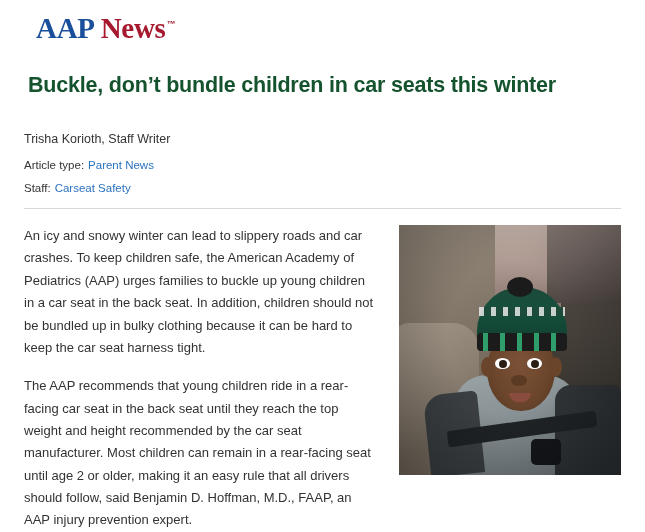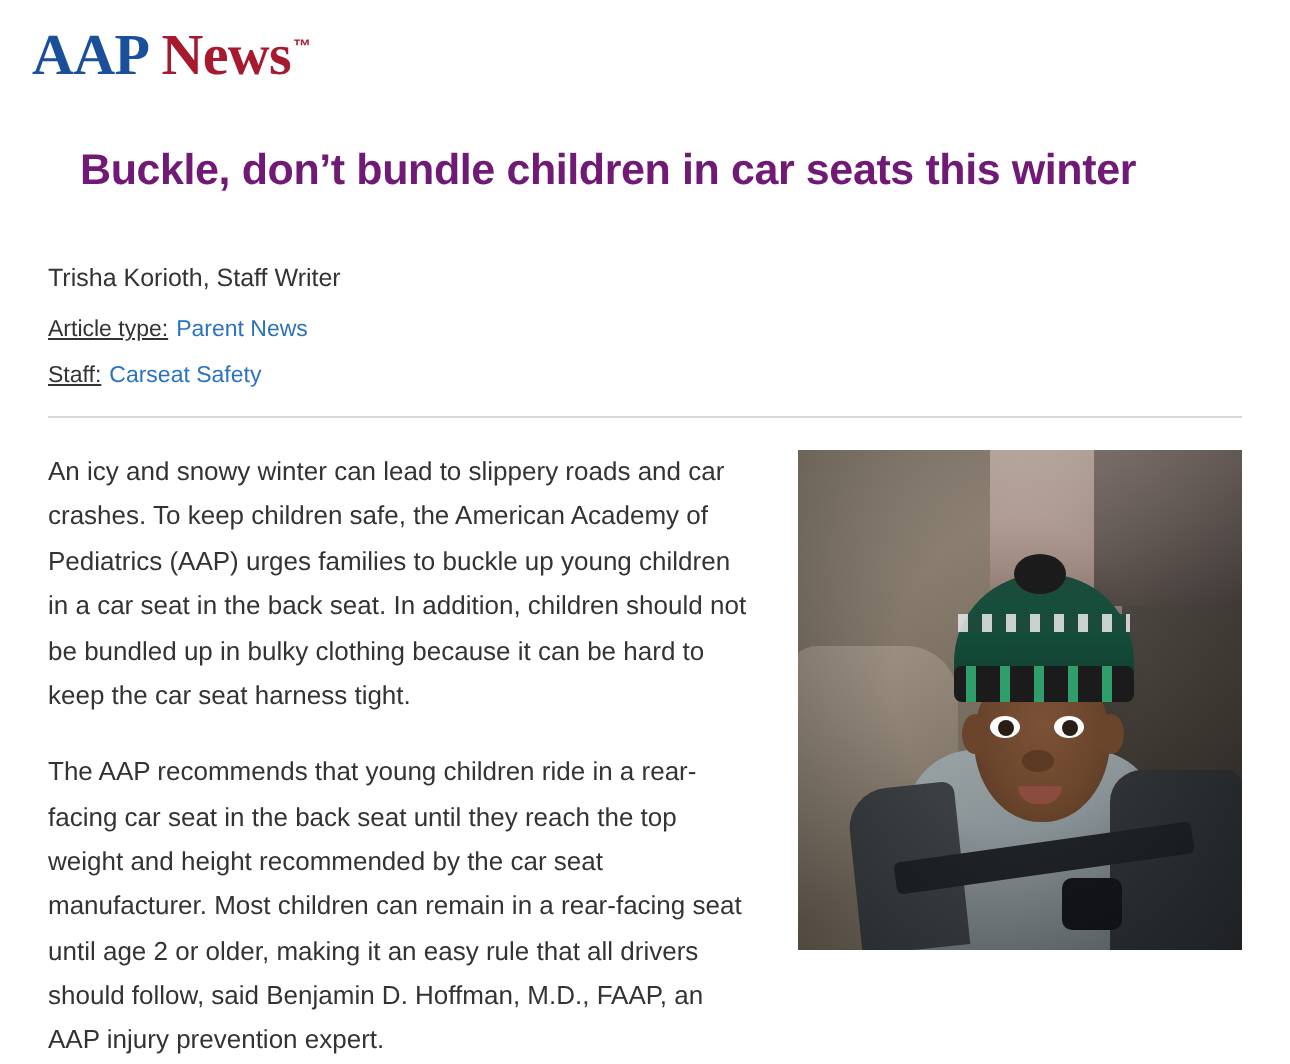--- a/index.html
+++ b/index.html
@@ -16,21 +16,21 @@
   }
   .page {
     width: 645px;
     height: 532px;
     position: relative;
     background: #ffffff;
     box-sizing: border-box;
   }
   
   .masthead {
-    padding: 14px 0 0 16px;
+    padding: 14px 0 0 36px;
     height: 44px;
     box-sizing: border-box;
   }
   .logo {
     font-family: "Liberation Serif", serif;
     font-size: 29px;
     font-weight: bold;
     letter-spacing: -0.3px;
     line-height: 1;
     display: inline-block;
@@ -44,25 +44,25 @@
   }
   .logo .tm {
     color: #a6192e;
     font-size: 9px;
     vertical-align: super;
     font-family: "Liberation Sans", sans-serif;
     margin-left: 1px;
   }
   
   .headline {
-    margin: 28px 24px 0 40px;
+    margin: 28px 24px 0 28px;
     font-family: "Liberation Sans", sans-serif;
     font-size: 21.5px;
     font-weight: bold;
-    color: #701a75;
+    color: #14532d;
     line-height: 1.25;
     letter-spacing: -0.2px;
   }
   
   .meta {
     margin: 34px 24px 0 24px;
     font-size: 12.5px;
     color: #333333;
     line-height: 1.05;
   }
@@ -73,21 +73,20 @@
   .meta .byline {
     font-size: 12.5px;
     margin-bottom: 13px;
   }
   .meta .row {
     font-size: 11.5px;
     margin-bottom: 11px;
   }
   .meta .row .label {
     color: #333333;
-    text-decoration: underline;
   }
   .meta a {
     color: #2b73c0;
     text-decoration: none;
     margin-left: 4px;
   }
   .divider {
     margin: 14px 24px 0 24px;
     border-top: 1px solid #d8d8d8;
     height: 0;

